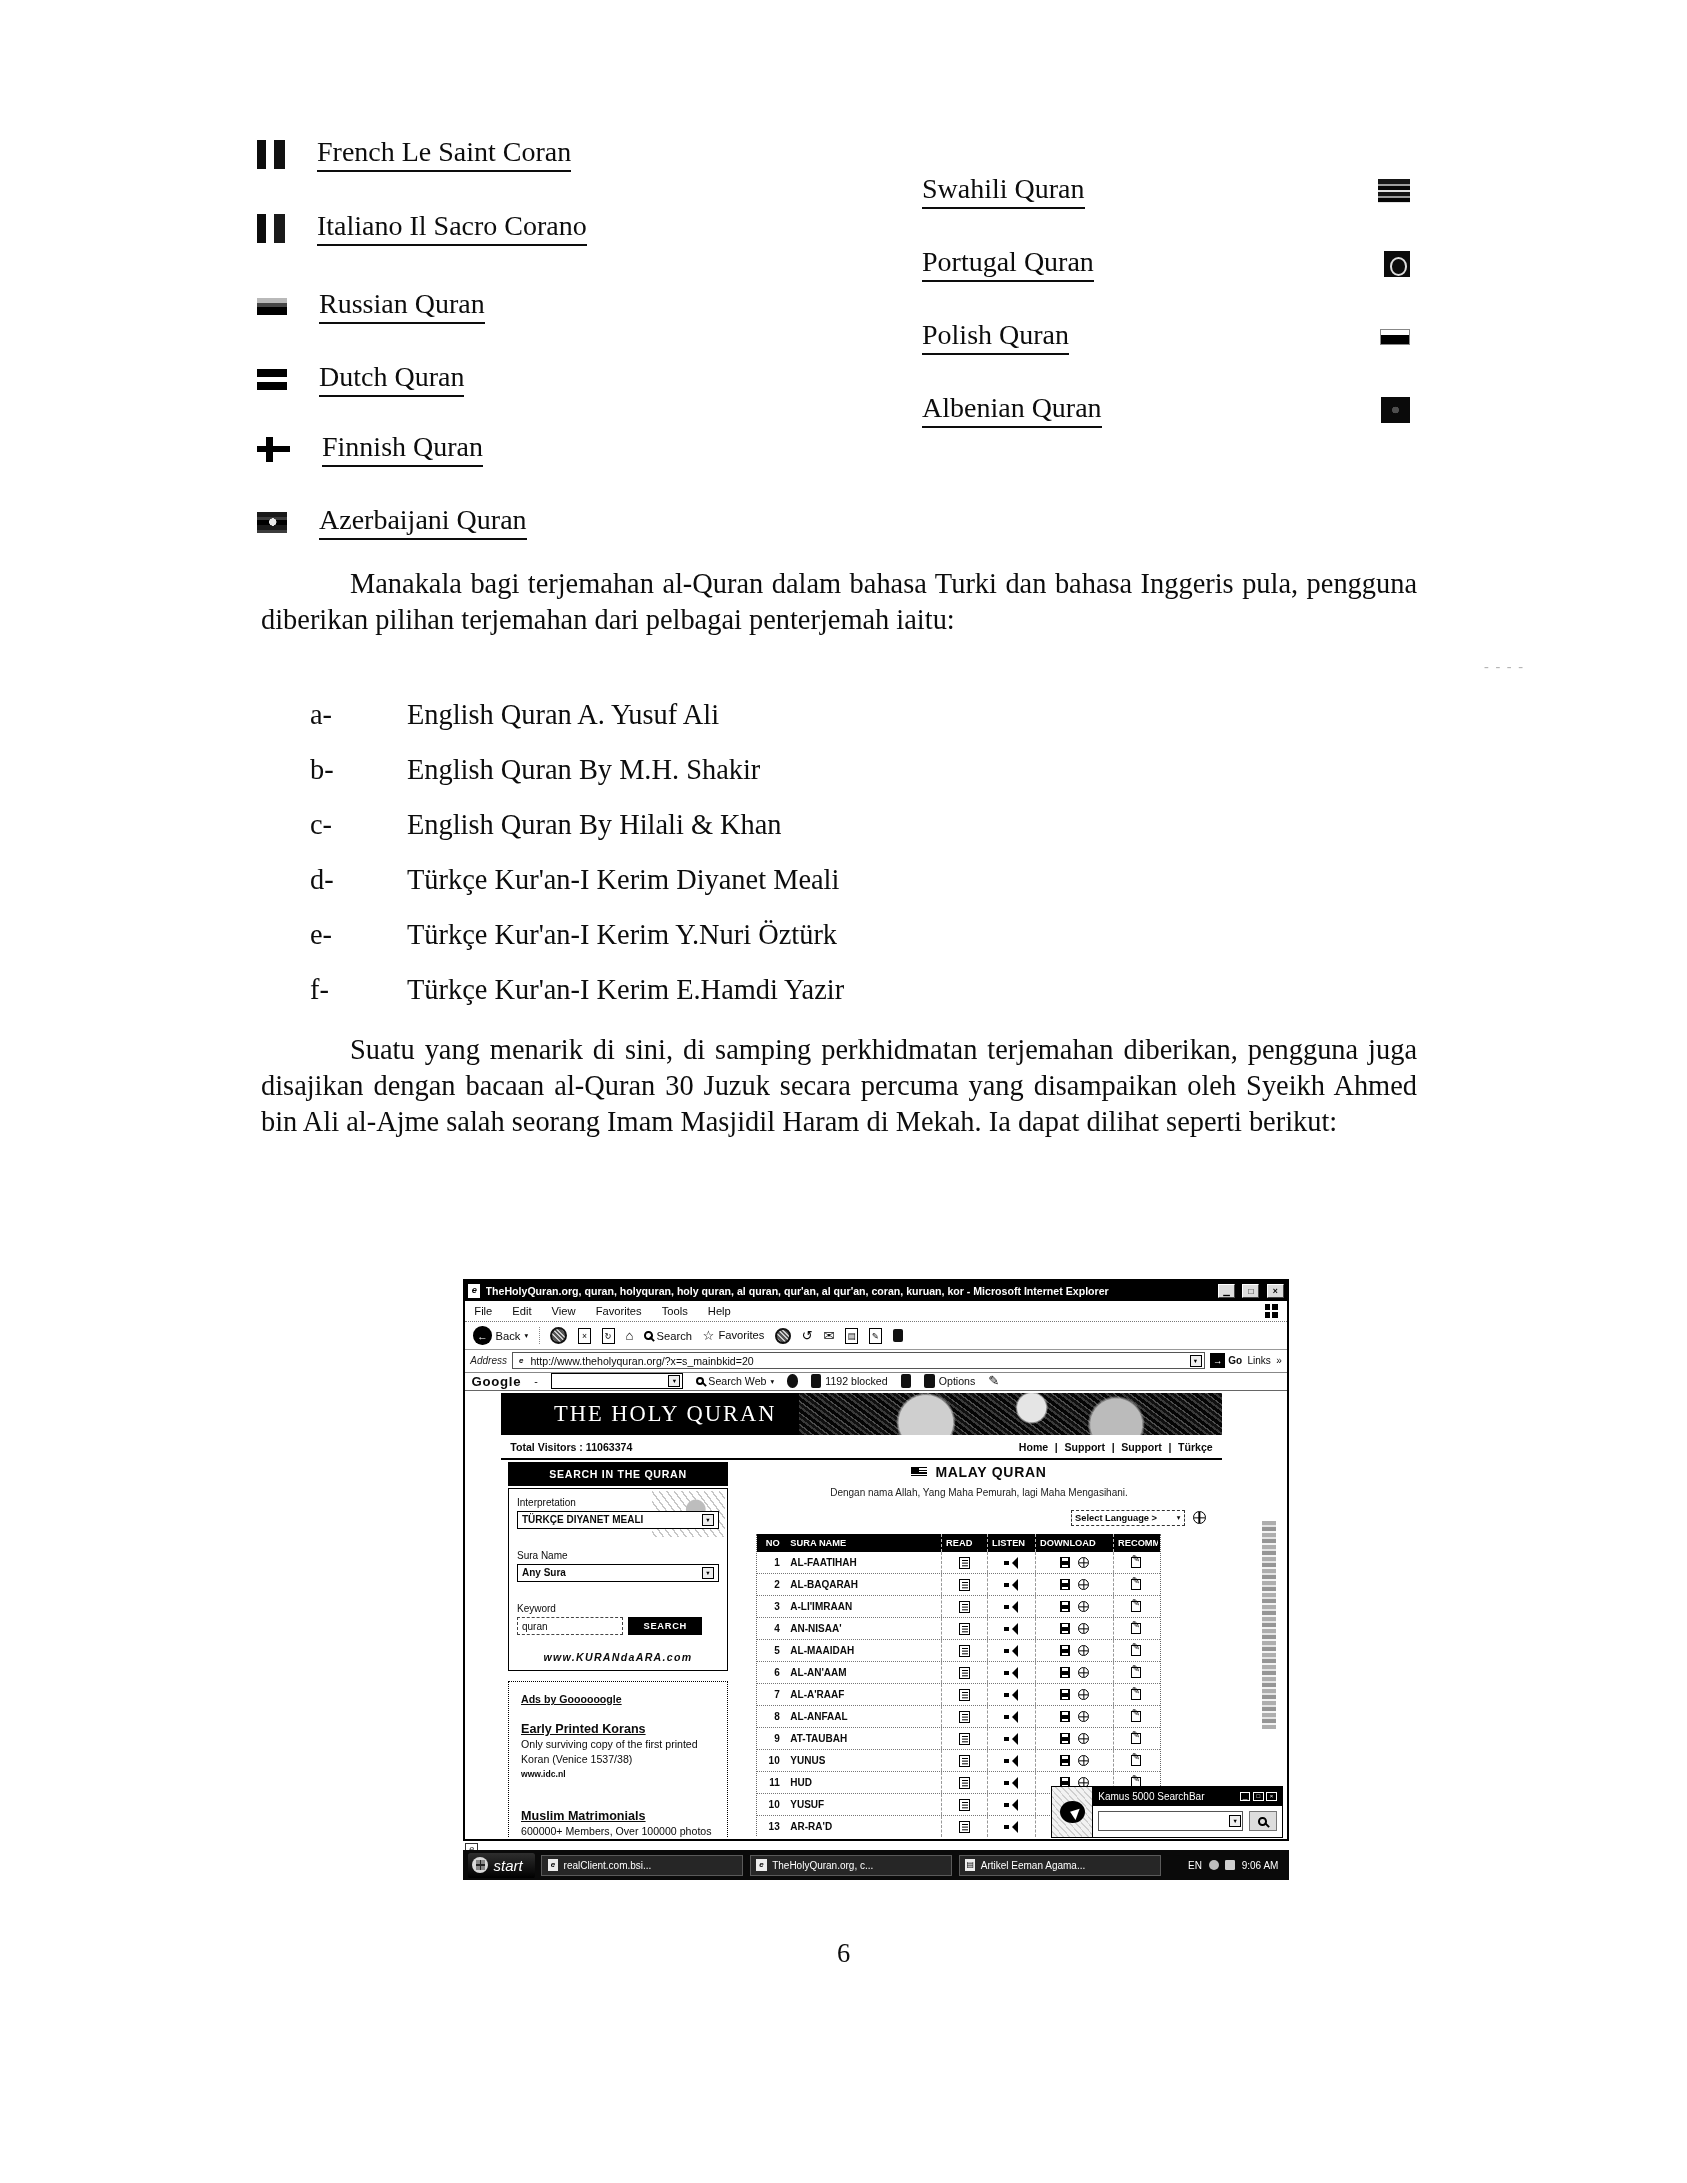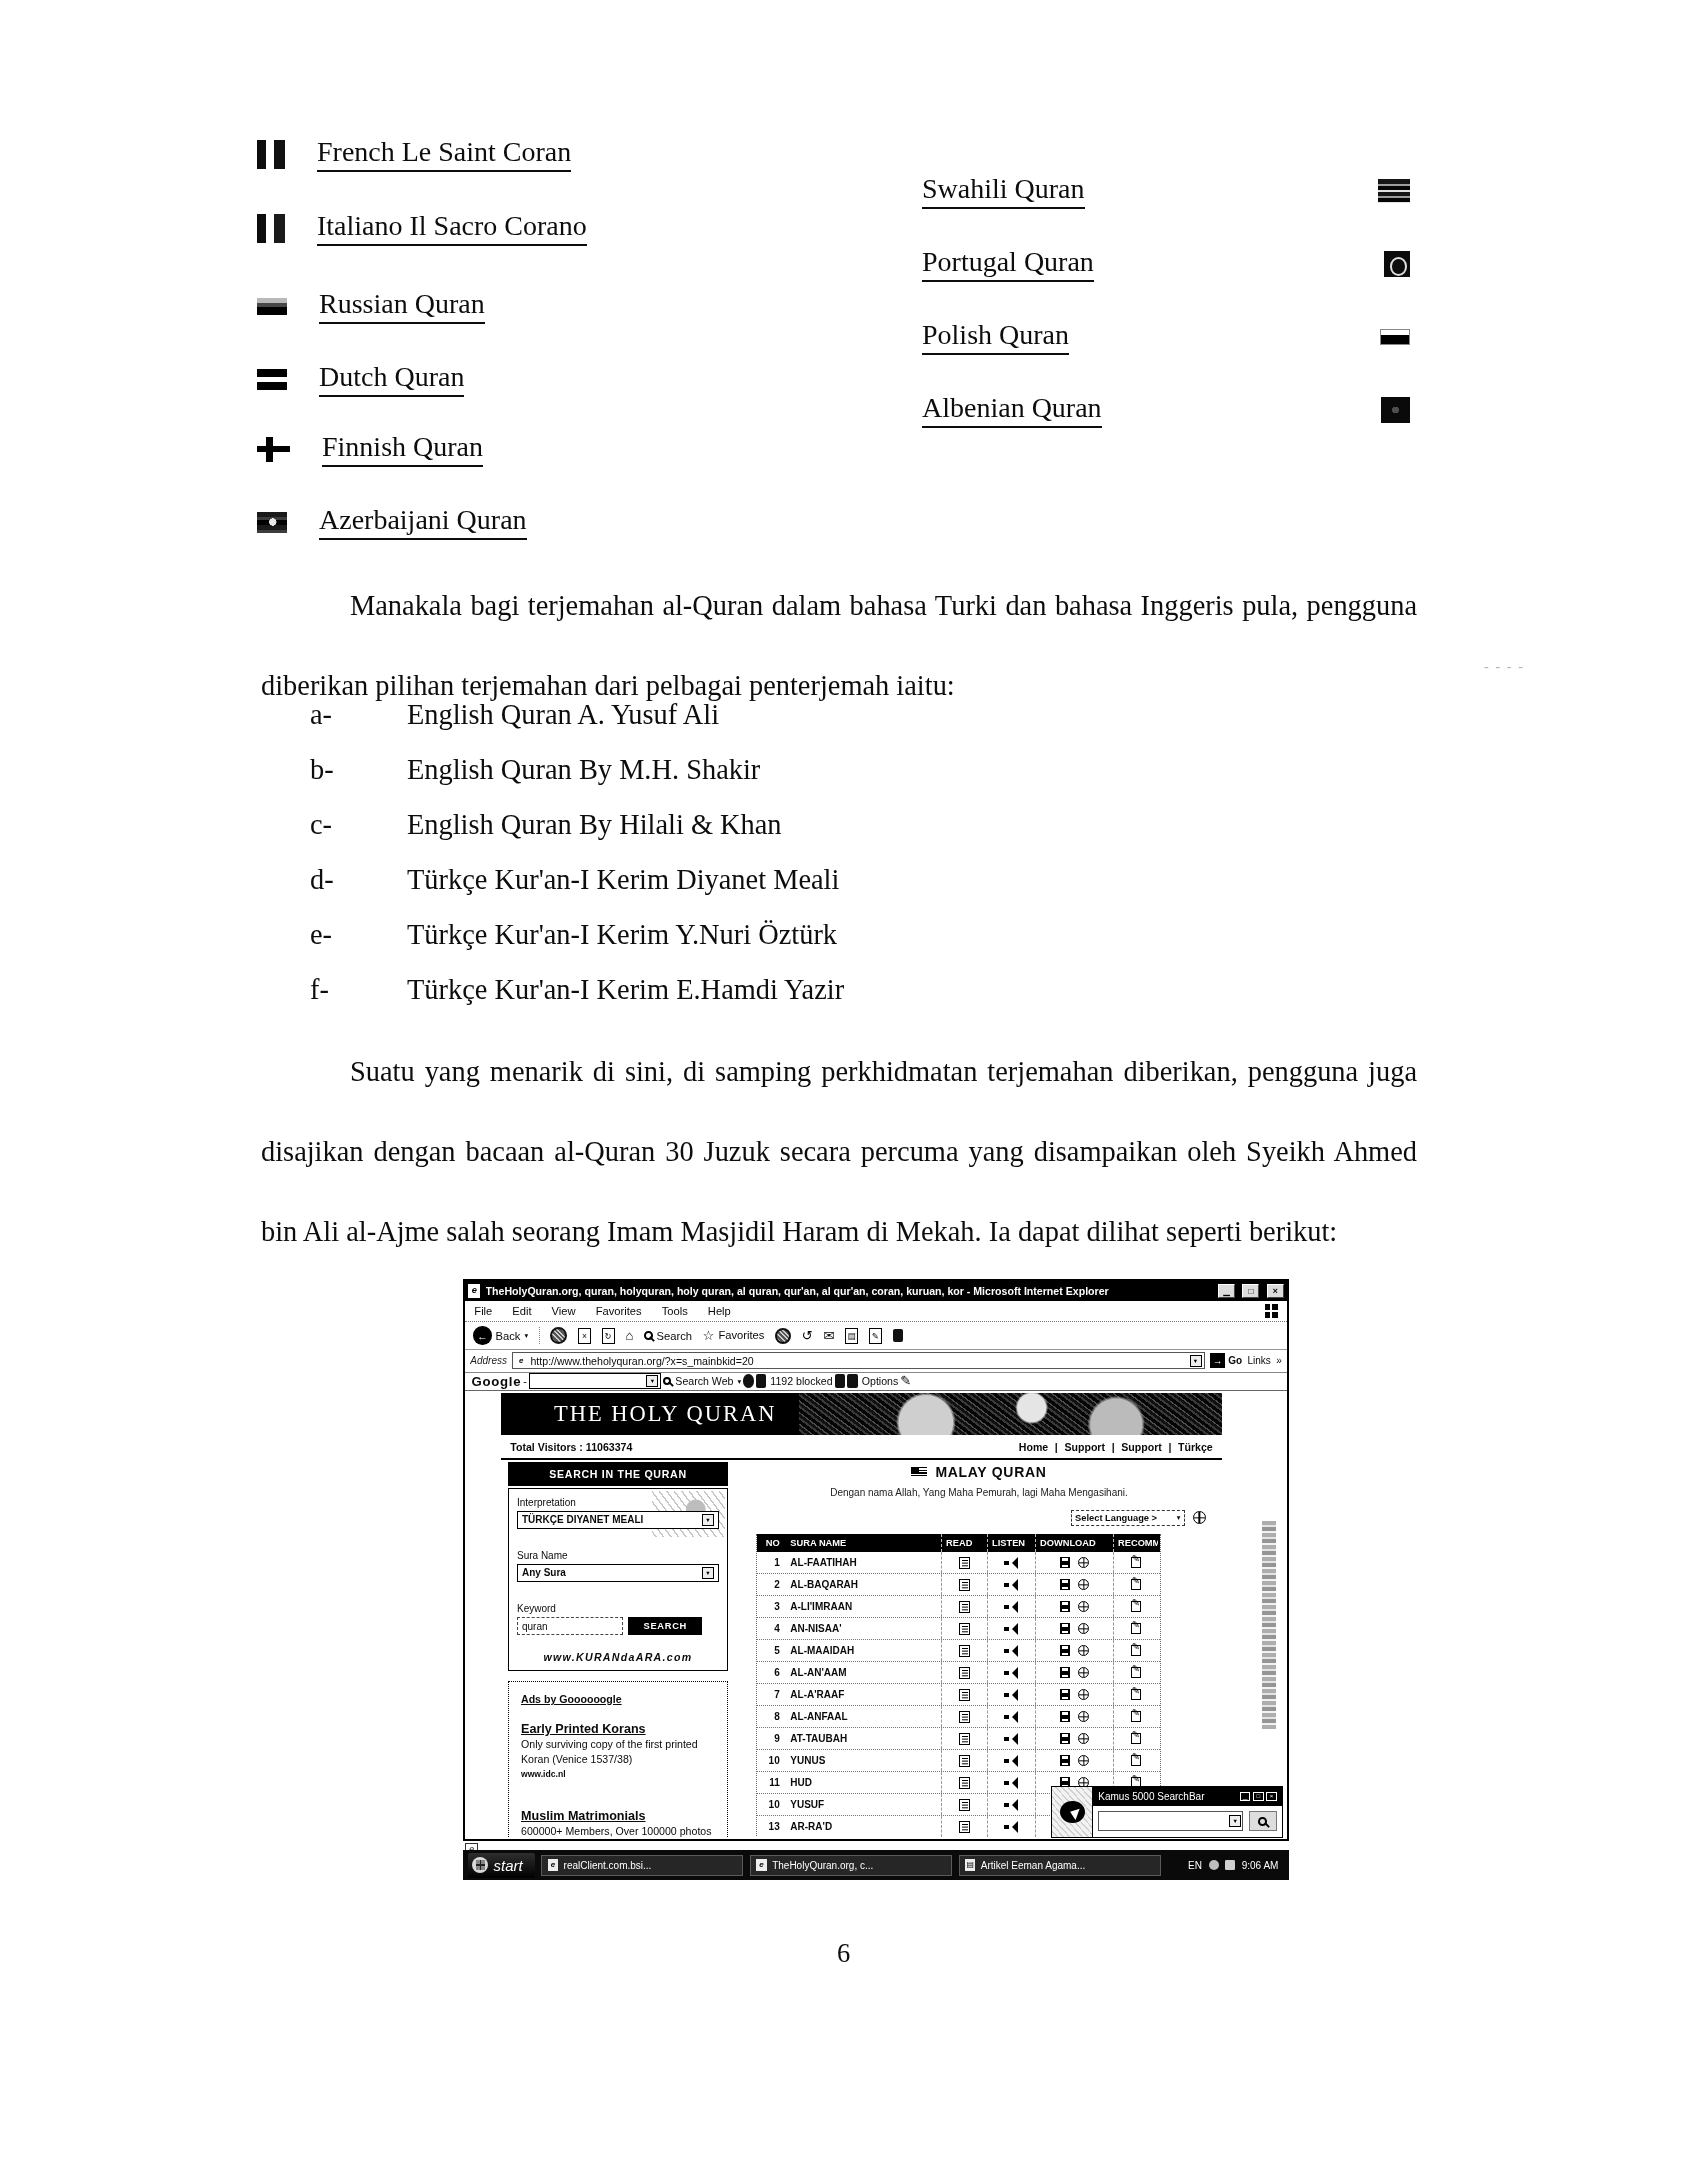--- a/index.html
+++ b/index.html
@@ -22,21 +22,21 @@
   .flag-az{width:30px;height:21px;background:repeating-linear-gradient(to bottom,#1a1a1a 0 5.3px,#3c3c3c 5.3px 8px,#000 8px 13.2px);position:relative}
   .flag-az::before{content:"";position:absolute;left:30%;top:28%;width:10.6px;height:9.3px;background:radial-gradient(circle at 62% 50%,#e8e8e8 0 42%,transparent 45%)}
   .flag-sw{width:32px;height:24px;background:repeating-linear-gradient(to bottom,#161616 0 4.6px,#9d9d9d 4.6px 6.6px,#060606 6.6px 10.6px,#e2e2e2 10.6px 12.6px)}
   .flag-pt{width:26.5px;height:26.5px;background:#0c0c0c;position:relative}
   .flag-pt::before{content:"";position:absolute;left:24%;top:24%;width:13.2px;height:14.6px;border:2px solid #ddd;border-radius:50%}
   .flag-pl{width:30px;height:16px;background:linear-gradient(to bottom,#fff 0 34%,#000 34%);border:0.7px solid #888}
   .flag-al{width:29px;height:26.5px;background:#0a0a0a;position:relative}
   .flag-al::before{content:"";position:absolute;left:20%;top:25%;width:60%;height:50%;background:radial-gradient(circle at 50% 50%,#4e4e4e 0 30%,transparent 32%)}
 
   
-  .para{position:absolute;left:261px;width:1156px;font-size:28.4px;line-height:80px;text-align:justify}
+  .para{position:absolute;left:261px;width:1156px;font-size:28.4px;line-height:36px;text-align:justify}
   .indent{text-indent:89px}
   .tlist{position:absolute;left:310px;top:687px;font-size:28.4px}
   .titem{display:flex;height:55px;align-items:center}
   .tkey{width:97px;flex:none}
   .pagenum{position:absolute;left:0;right:0;top:1938px;text-align:center;font-size:26.5px}
   .scanmark{position:absolute;color:#b5b5b5;font-size:14.6px;letter-spacing:2.6px;font-family:"DejaVu Sans Mono",monospace}
 
   
   .browser{position:absolute;left:463px;top:1279px;width:826px;height:562px;border:2px solid #000;background:#fff;
            font-family:"Liberation Sans","DejaVu Sans",sans-serif;font-size:11.2px;color:#0a0a0a}
@@ -64,21 +64,21 @@
   .blob{display:inline-block;width:10.6px;height:13.2px;background:#111;border-radius:2px}
 
   .addressbar{height:22.5px;display:flex;align-items:center;gap:5.3px;padding:0 5.3px;border-bottom:1.3px solid #888;font-size:10px}
   .addr-label{font-style:italic;color:#222}
   .addr-field{flex:1;height:17px;border:1.3px solid #555;display:flex;align-items:center;gap:4px;padding:0 2.6px;font-size:10.6px;background:#fff}
   .addr-url{flex:1;white-space:nowrap;overflow:hidden}
   .ddbtn{width:12px;height:12px;border:1.3px solid #000;background:#eee;color:#000;font-size:6.6px;display:flex;align-items:center;justify-content:center;flex:none}
   .gobox{width:14.6px;height:14.6px;background:#000;color:#fff;display:flex;align-items:center;justify-content:center;font-size:9.3px}
   .gowrap{display:flex;align-items:center;gap:3.3px;font-weight:bold}
 
-  .googlebar{height:18px;display:flex;align-items:center;gap:2px;padding:0 6.6px;border-bottom:1.3px solid #666;font-size:10.6px}
+  .googlebar{height:18px;display:flex;align-items:center;gap:13px;padding:0 6.6px;border-bottom:1.3px solid #666;font-size:10.6px}
   .gbrand{font-weight:bold;font-size:13.2px;letter-spacing:0.7px}
   .gcombo{width:132px;height:16px;border:1.3px solid #000;display:flex;align-items:center;justify-content:flex-end;padding:1.3px}
 
   .content{position:relative;height:446px;overflow:hidden;background:#fff}
 
   .banner{position:absolute;left:36px;top:2.6px;width:721px;height:42px;background:#000;display:flex;overflow:hidden}
   .banner-logo{width:298px;color:#fff;font-family:"Liberation Serif",serif;font-size:22.5px;letter-spacing:2px;display:flex;align-items:center;padding-left:53px;white-space:nowrap}
   .banner-ad{flex:1;background:
       radial-gradient(circle at 30% 70%,#cfcfcf 0 9%,transparent 10%),
       radial-gradient(circle at 55% 35%,#e5e5e5 0 6%,transparent 7%),

